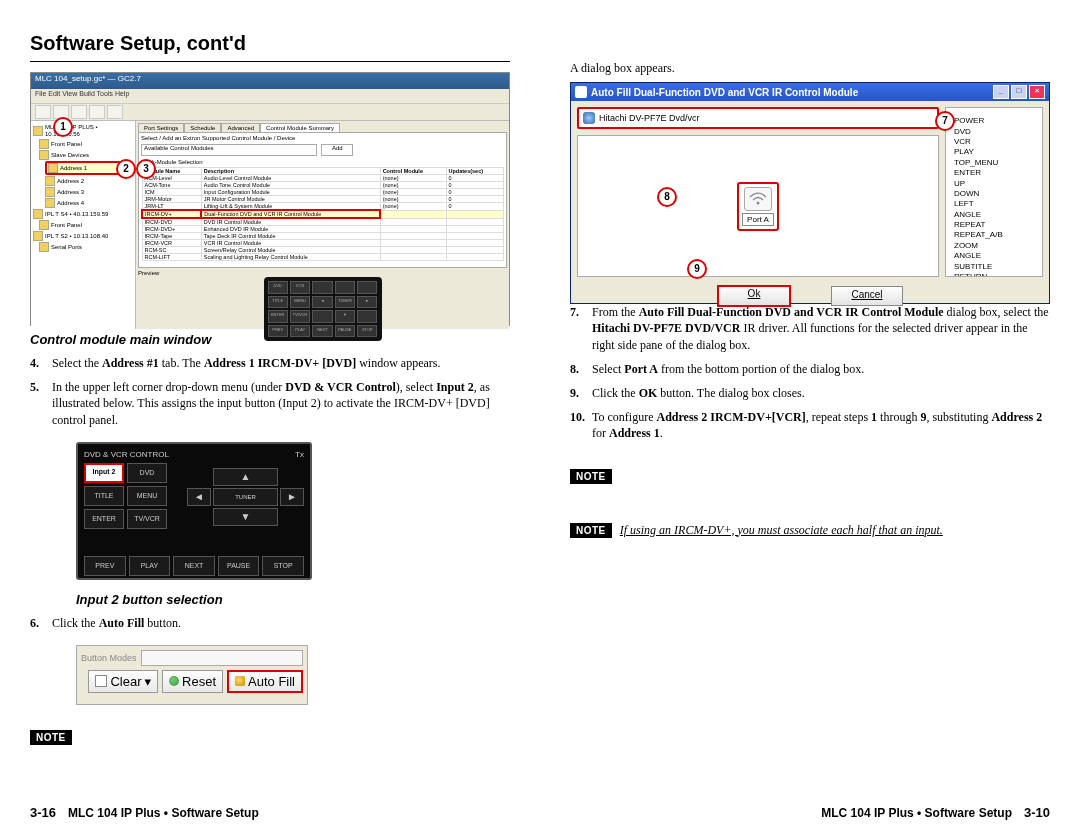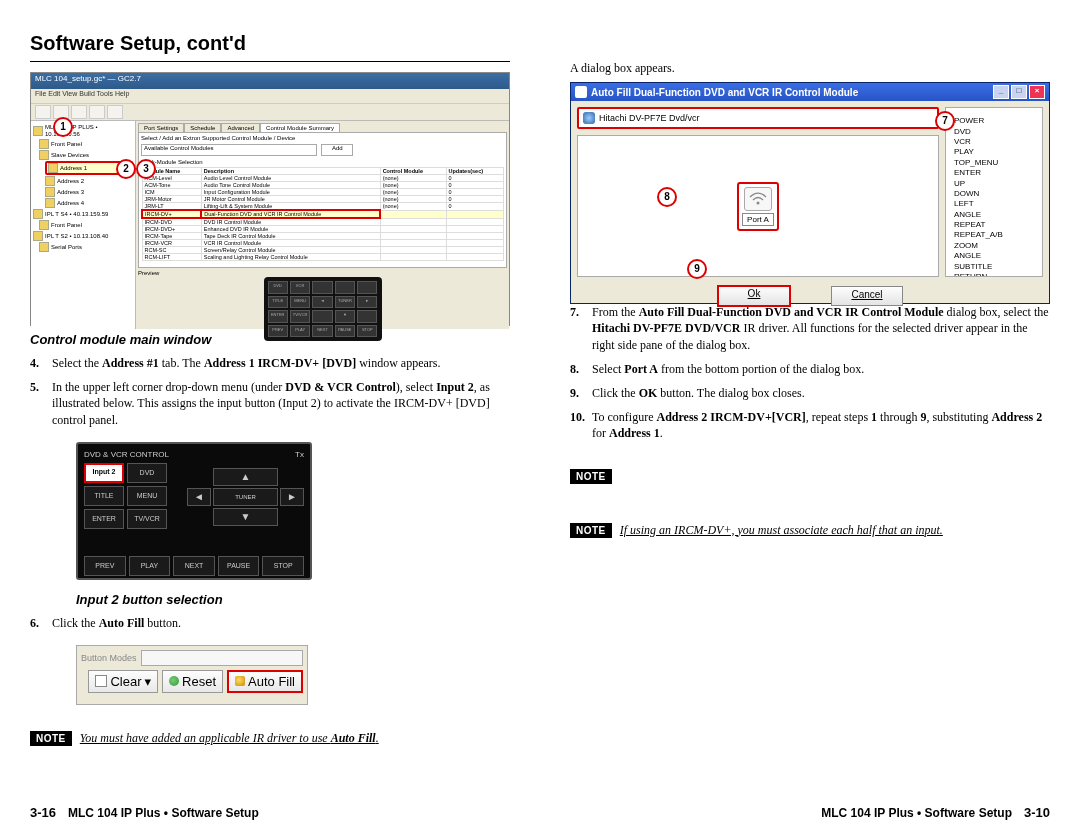--- a/index.html
+++ b/index.html
@@ -370,21 +370,20 @@
         <div class="wbtn af">
               <span class="ic a"></span>
               <span>Auto Fill</span>
             </div>
       </div>
     </div>
     </div>
 
     <div class="note-row">
       <span class="note-badge">NOTE</span>
-      <span class="note-text">You must have added an applicable IR driver to use <b>Auto Fill</b>.</span>
     </div>
 
     <div class="footer footer-left">
       <span class="pg">3-16</span>
       <span class="sep"></span>
       <span>MLC 104 IP Plus • Software Setup</span>
     </div>
   </div>
 
   <div class="page page-right">

